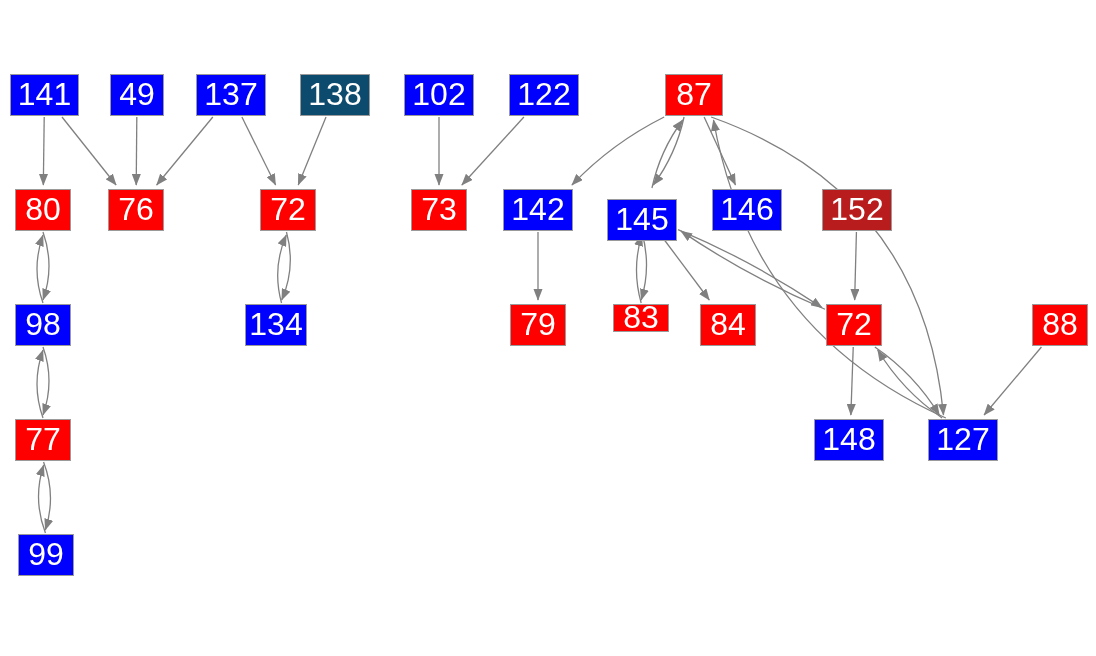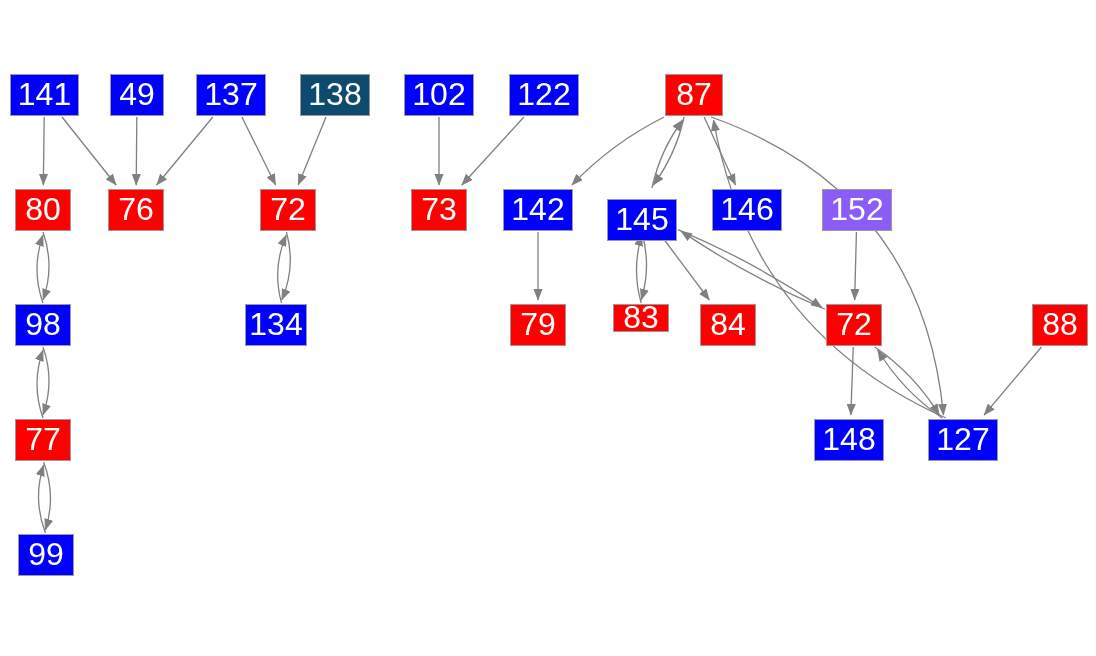--- a/index.html
+++ b/index.html
@@ -132,21 +132,21 @@
       </div>
       <div class="node" style="left: 503px; top: 189px; width: 70px; height: 42px; background: rgb(0, 0, 255); border-color: rgb(154, 154, 154); color: rgb(255, 255, 255); text-align: right;">
         <span class="node-label">142</span>
       </div>
       <div class="node" style="left: 607px; top: 189px; width: 70px; height: 42px; background: rgb(0, 0, 255); border-color: rgb(154, 154, 154); color: rgb(255, 255, 255); margin-top: 10px;">
         <span class="node-label">145</span>
       </div>
       <div class="node" style="left: 712px; top: 189px; width: 70px; height: 42px; background: rgb(0, 0, 255); border-color: rgb(154, 154, 154); color: rgb(255, 255, 255);">
         <span class="node-label">146</span>
       </div>
-      <div class="node" style="left: 822px; top: 189px; width: 70px; height: 42px; background: #8b5cf6; border-color: rgb(154, 154, 154); color: rgb(255, 255, 255);">
+      <div class="node" style="left: 822px; top: 189px; width: 70px; height: 42px; background: #b91c1c; border-color: rgb(154, 154, 154); color: rgb(255, 255, 255);">
         <span class="node-label">152</span>
       </div>
       <div class="node" style="left: 15px; top: 304px; width: 56px; height: 42px; background: rgb(0, 0, 255); border-color: rgb(154, 154, 154); color: rgb(255, 255, 255);">
         <span class="node-label">98</span>
       </div>
       <div class="node" style="left: 245px; top: 304px; width: 62px; height: 42px; background: rgb(0, 0, 255); border-color: rgb(154, 154, 154); color: rgb(255, 255, 255);">
         <span class="node-label">134</span>
       </div>
       <div class="node" style="left: 510px; top: 304px; width: 56px; height: 42px; background: rgb(255, 0, 0); border-color: rgb(154, 154, 154); color: rgb(255, 255, 255);">
         <span class="node-label">79</span>

